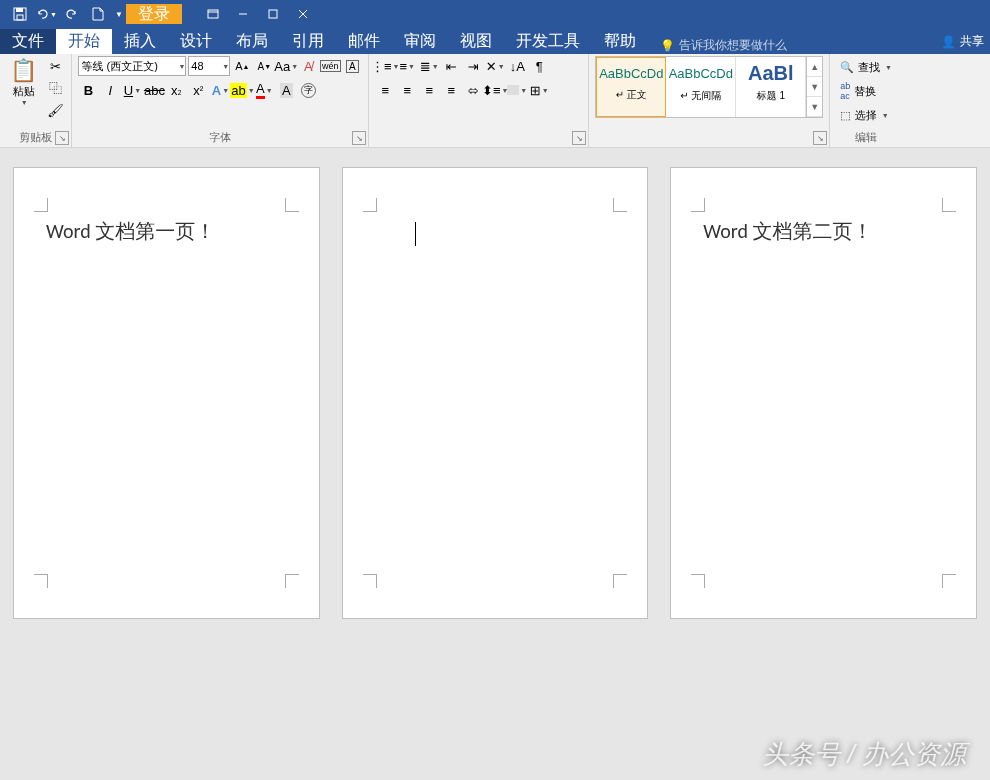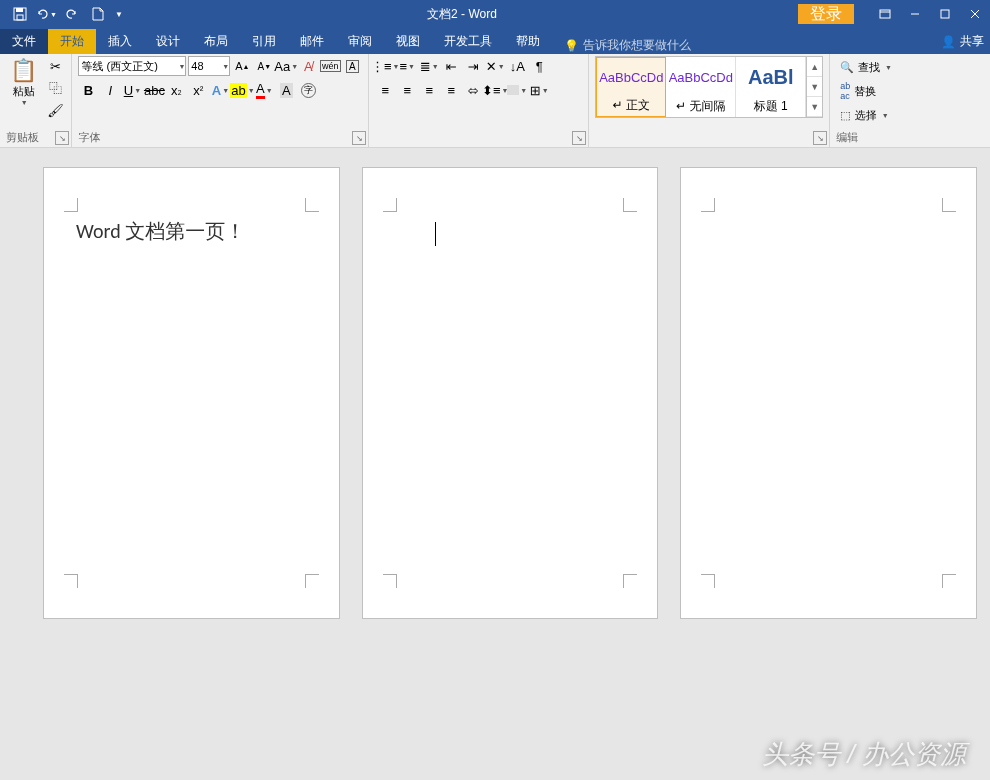--- a/index.html
+++ b/index.html
@@ -7,56 +7,56 @@
 
 .titlebar { background: #2b579a; height: 28px; display: flex; align-items: center; color: white; }
 .qat { display: flex; align-items: center; padding-left: 8px; gap: 2px; }
 .qat-btn { width: 24px; height: 24px; display: flex; align-items: center; justify-content: center; cursor: pointer; color: white; }
 .doc-title { flex: 1; text-align: center; color: white; font-size: 12px; }
 .win-controls { display: flex; align-items: center; height: 100%; }
 .login-btn { background: #f5a623; color: white; padding: 0 12px; height: 20px; display: flex; align-items: center; font-size: 16px; margin-right: 16px; }
 .win-btn { width: 30px; height: 28px; display: flex; align-items: center; justify-content: center; color: white; cursor: pointer; }
 
 .tabs { background: #2b579a; display: flex; height: 26px; align-items: flex-end; position: relative; }
-.tab { padding: 0 12px; height: 25px; display: flex; align-items: center; color: white; font-size: 12px; cursor: pointer; }
-.tab.active { background: #eab308; color: #2b579a; }
+.tab { padding: 0 12px; height: 25px; display: flex; align-items: center; color: white; font-size: 16px; cursor: pointer; }
+.tab.active { background: #ffffff; color: #2b579a; }
 .tab.file { background: #1e3f73; }
 .tellme { display: flex; align-items: center; color: #c8d4e6; margin-left: 12px; gap: 4px; }
 .share { position: absolute; right: 6px; color: white; display: flex; align-items: center; gap: 4px; height: 25px; }
 
 .ribbon { background: #f1f1f1; border-bottom: 1px solid #d4d4d4; display: flex; height: 94px; }
 .rgroup { border-right: 1px solid #d4d4d4; padding: 2px 6px 0; display: flex; flex-direction: column; position: relative; }
 .rgroup-body { flex: 1; display: flex; align-items: flex-start; gap: 4px; }
-.rgroup-label { font-size: 11px; color: #666; padding: 2px 0; position: relative; }
+.rgroup-label { text-align: center; font-size: 11px; color: #666; padding: 2px 0; position: relative; }
 .launcher { position: absolute; right: 2px; bottom: 2px; width: 14px; height: 14px; border: 1px solid #a0a0a0; font-size: 8px; display: flex; align-items: center; justify-content: center; color: #666; cursor: pointer; }
 
 .vstack { display: flex; flex-direction: column; gap: 2px; }
 .hrow { display: flex; align-items: center; gap: 2px; }
 .big-btn { display: flex; flex-direction: column; align-items: center; padding: 2px 4px; cursor: pointer; }
 .big-btn .icon { font-size: 22px; }
 .big-btn .lbl { font-size: 11px; text-align: center; }
 .small-btn { width: 20px; height: 20px; display: flex; align-items: center; justify-content: center; cursor: pointer; font-size: 13px; }
 
 .combo { display: flex; align-items: center; border: 1px solid #ababab; background: white; height: 20px; font-size: 11px; }
 .combo select, .combo input { border: none; outline: none; font-size: 11px; font-family: inherit; height: 18px; background: transparent; }
 .font-name { width: 98px; padding-left: 2px; }
 .font-size { width: 32px; padding-left: 2px; }
 
 .style-gallery { display: flex; border: 1px solid #c0c0c0; background: white; }
 .style-item { width: 70px; height: 60px; border-right: 1px solid #e0e0e0; display: flex; flex-direction: column; align-items: center; justify-content: center; cursor: pointer; }
 .style-item.sel { border: 1px solid #f5a623; background: #fdf3e3; }
-.style-preview { font-size: 13px; color: #6d28d9; flex: 1; display: flex; align-items: center; }
+.style-preview { font-size: 13px; color: #0f766e; flex: 1; display: flex; align-items: center; }
 .style-preview.h1 { font-size: 20px; color: #2b579a; font-weight: bold; }
-.style-name { font-size: 12px; padding-bottom: 2px; }
+.style-name { font-size: 10px; padding-bottom: 14px; }
 .gallery-more { width: 16px; display: flex; flex-direction: column; border-left: 1px solid #c0c0c0; }
 .gallery-more div { flex: 1; display: flex; align-items: center; justify-content: center; font-size: 9px; color: #666; cursor: pointer; border-bottom: 1px solid #e0e0e0; }
 
 .edit-item { display: flex; align-items: center; gap: 4px; font-size: 11px; padding: 2px 4px; cursor: pointer; height: 22px; white-space: nowrap; }
 
-.canvas { background: #e6e6e6; height: calc(100% - 148px); padding: 20px 14px; display: flex; gap: 24px; overflow: hidden; margin-left: 30px; }
+.canvas { background: #e6e6e6; height: calc(100% - 148px); padding: 20px 14px; display: flex; gap: 24px; overflow: hidden; }
 .page { background: white; width: 310px; height: 450px; box-shadow: 0 0 0 1px #c0c0c0; position: relative; padding: 50px 32px; }
 .corner { position: absolute; width: 14px; height: 14px; }
 .corner.tl { top: 30px; left: 20px; border-left: 1px solid #aaa; border-top: 1px solid #aaa; transform: rotate(180deg); }
 .corner.tr { top: 30px; right: 20px; border-right: 1px solid #aaa; border-top: 1px solid #aaa; transform: rotate(180deg); }
 .corner.bl { bottom: 30px; left: 20px; border-left: 1px solid #aaa; border-bottom: 1px solid #aaa; transform: rotate(180deg); }
 .corner.br { bottom: 30px; right: 20px; border-right: 1px solid #aaa; border-bottom: 1px solid #aaa; transform: rotate(180deg); }
 .page-text { font-size: 20px; color: #333; font-family: "Calibri", sans-serif; }
 .cursor-b { width: 1px; height: 24px; background: #000; margin-left: 40px; margin-top: 4px; }
 
 .watermark { position: absolute; bottom: 8px; right: 24px; font-size: 26px; color: rgba(255,255,255,0.8); font-style: italic; font-weight: 400; text-shadow: 0 0 6px rgba(0,0,0,0.6); }
@@ -91,23 +91,20 @@
       </div>
     <div class="qat-btn">
         <svg width="12" height="14" viewBox="0 0 12 14">
           <path d="M1 1 L8 1 L11 4 L11 13 L1 13 Z" fill="none" stroke="white"></path>
           <path d="M8 1 L8 4 L11 4" fill="none" stroke="white"></path>
         </svg>
       </div>
     <div class="qat-btn" style="width:14px">
         <span style="font-size:8px">▼</span>
       </div>
-  </div>
-  <div class="doc-title">
-    <span>文档2</span><span> - </span><span>Word</span>
   </div>
   <div class="win-controls">
     <div class="login-btn">登录</div>
     <div class="win-btn">
         <svg width="12" height="12" viewBox="0 0 12 12">
           <rect x="1" y="2" width="10" height="8" fill="none" stroke="white"></rect>
           <line x1="1" y1="4" x2="11" y2="4" stroke="white"></line>
         </svg>
       </div>
     <div class="win-btn">
@@ -329,16 +326,17 @@
     <div class="corner tr"></div>
     <div class="corner bl"></div>
     <div class="corner br"></div>
     <div class="cursor-b"></div>
   </div>
   <div class="page">
     <div class="corner tl"></div>
     <div class="corner tr"></div>
     <div class="corner bl"></div>
     <div class="corner br"></div>
+    <div class="page-text">Word 文档第二页！</div>
   </div>
 </div>
 
 <div class="watermark">头条号 / 办公资源</div>
 
 </body></html>

